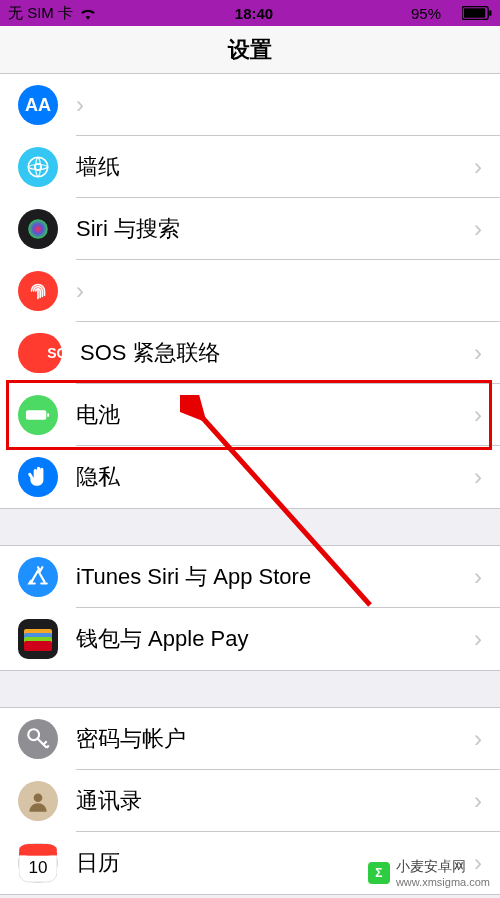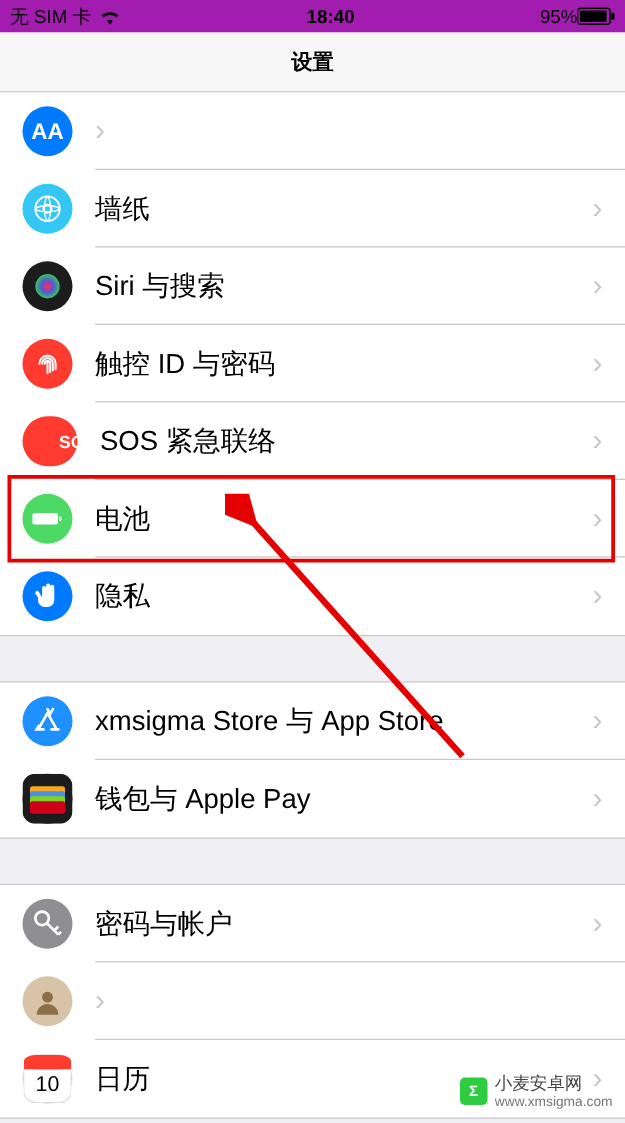--- a/index.html
+++ b/index.html
@@ -1,23 +1,23 @@
 <!DOCTYPE html>
 <html><head>
   <meta charset="utf-8">
   <style>
     * { margin: 0; padding: 0; box-sizing: border-box; }
     body { font-family: -apple-system, "PingFang SC", "Helvetica Neue", Arial, sans-serif; background: #efeff4; width: 500px; height: 898px; overflow: hidden; position: relative; }
     .status-bar { height: 26px; display: flex; align-items: center; justify-content: space-between; padding: 0 8px; font-size: 15px; font-weight: 500; background: #a21caf; }
     .status-left { display: flex; align-items: center; gap: 6px; }
-    .status-right { display: flex; align-items: center; gap: 0; }
+    .status-right { display: flex; align-items: center; gap: 21px; }
     .wifi-icon { width: 18px; height: 14px; }
     .battery-icon { width: 30px; height: 14px; }
     .nav-bar { height: 48px; background: #f7f7f7; display: flex; align-items: center; justify-content: center; border-bottom: 1px solid #c8c7cc; }
-    .nav-title { font-size: 17px; font-weight: 600; }
+    .nav-title { font-size: 22px; font-weight: 600; }
     .group { margin-top: 36px; background: #fff; border-top: 1px solid #c8c7cc; border-bottom: 1px solid #c8c7cc; }
     .group.first { margin-top: 0; border-top: none; }
     .row { display: flex; align-items: center; height: 62px; padding-left: 18px; position: relative; }
     .row::after { content: ""; position: absolute; left: 76px; right: 0; bottom: 0; height: 1px; background: #c8c7cc; }
     .row:last-child::after { display: none; }
     .row-icon { width: 40px; height: 40px; border-radius: 20px; display: flex; align-items: center; justify-content: center; flex-shrink: 0; margin-right: 18px; }
     .row-label { flex: 1; font-size: 22px; color: #000; }
     .chevron { color: #c7c7cc; margin-right: 18px; font-size: 24px; font-weight: 300; }
     .highlight-box { position: absolute; left: 6px; right: 8px; border: 3px solid #e60000; pointer-events: none; z-index: 5; }
     .arrow-svg { position: absolute; z-index: 6; pointer-events: none; }
@@ -84,21 +84,20 @@
         </div>
         <span class="row-label">Siri 与搜索</span>
         <span class="chevron">›</span>
       </div>
       <div class="row">
         <div class="row-icon" style="background:#ff3b30;">
           <svg class="icon-inner" viewBox="0 0 24 24">
             <path d="M6 12a6 6 0 0112 0v4M8 12a4 4 0 018 0v5M10 12a2 2 0 014 0v6M12 10v9" fill="none" stroke="#fff" stroke-width="1.5" stroke-linecap="round"></path>
           </svg>
         </div>
-        <span class="row-label">触控 ID 与密码</span>
         <span class="chevron">›</span>
       </div>
       <div class="row">
         <div class="row-icon" style="background:#ff3b30;padding-left:44px;">
           <span style="color:#fff;font-weight:700;font-size:14px;">SOS</span>
         </div>
         <span class="row-label">SOS 紧急联络</span>
         <span class="chevron">›</span>
       </div>
       <div class="row">
@@ -121,21 +120,21 @@
         <span class="chevron">›</span>
       </div>
     </div>
     <div class="group">
       <div class="row">
         <div class="row-icon" style="background:#1e90ff;">
           <svg class="icon-inner" viewBox="0 0 24 24">
             <path d="M12 3l2 3.5L16 3M9 18H4l1.5-2.5M20 18h-5M12 6l-6 10.5M12 6l6 10.5" stroke="#fff" stroke-width="2" stroke-linecap="round" fill="none"></path>
           </svg>
         </div>
-        <span class="row-label">xmsigma Store 与 App Store</span>
+        <span class="row-label">iTunes Siri 与 App Store</span>
         <span class="chevron">›</span>
       </div>
       <div class="row">
         <div class="row-icon" style="background:#1c1c1e;padding:0;">
           <svg width="40" height="40" viewBox="0 0 40 40">
             <rect width="40" height="40" rx="10" fill="#1c1c1e"></rect>
             <rect x="6" y="10" width="28" height="8" rx="2" fill="#f5a623"></rect>
             <rect x="6" y="14" width="28" height="8" rx="2" fill="#4a90e2"></rect>
             <rect x="6" y="18" width="28" height="8" rx="2" fill="#7ed321"></rect>
             <rect x="6" y="22" width="28" height="10" rx="2" fill="#d0021b"></rect>
@@ -156,20 +155,21 @@
         <span class="row-label">密码与帐户</span>
         <span class="chevron">›</span>
       </div>
       <div class="row">
         <div class="row-icon" style="background:#d7c3a5;">
           <svg class="icon-inner" viewBox="0 0 24 24">
             <circle cx="12" cy="9" r="4" fill="#8b6f47"></circle>
             <path d="M4 22c0-5 4-8 8-8s8 3 8 8z" fill="#8b6f47"></path>
           </svg>
         </div>
+        <span class="row-label">通讯录</span>
         <span class="chevron">›</span>
       </div>
       <div class="row">
         <div class="row-icon" style="background:#d946ef;padding:0;border:1px solid #ddd;">
           <svg width="40" height="40" viewBox="0 0 40 40">
             <rect width="40" height="40" rx="10" fill="#fff" stroke="#ddd"></rect>
             <rect x="0" y="0" width="40" height="12" rx="10" fill="#ff3b30"></rect>
             <rect x="0" y="8" width="40" height="4" fill="#ff3b30"></rect>
             <text x="20" y="30" text-anchor="middle" font-size="18" fill="#000">10</text>
           </svg>

